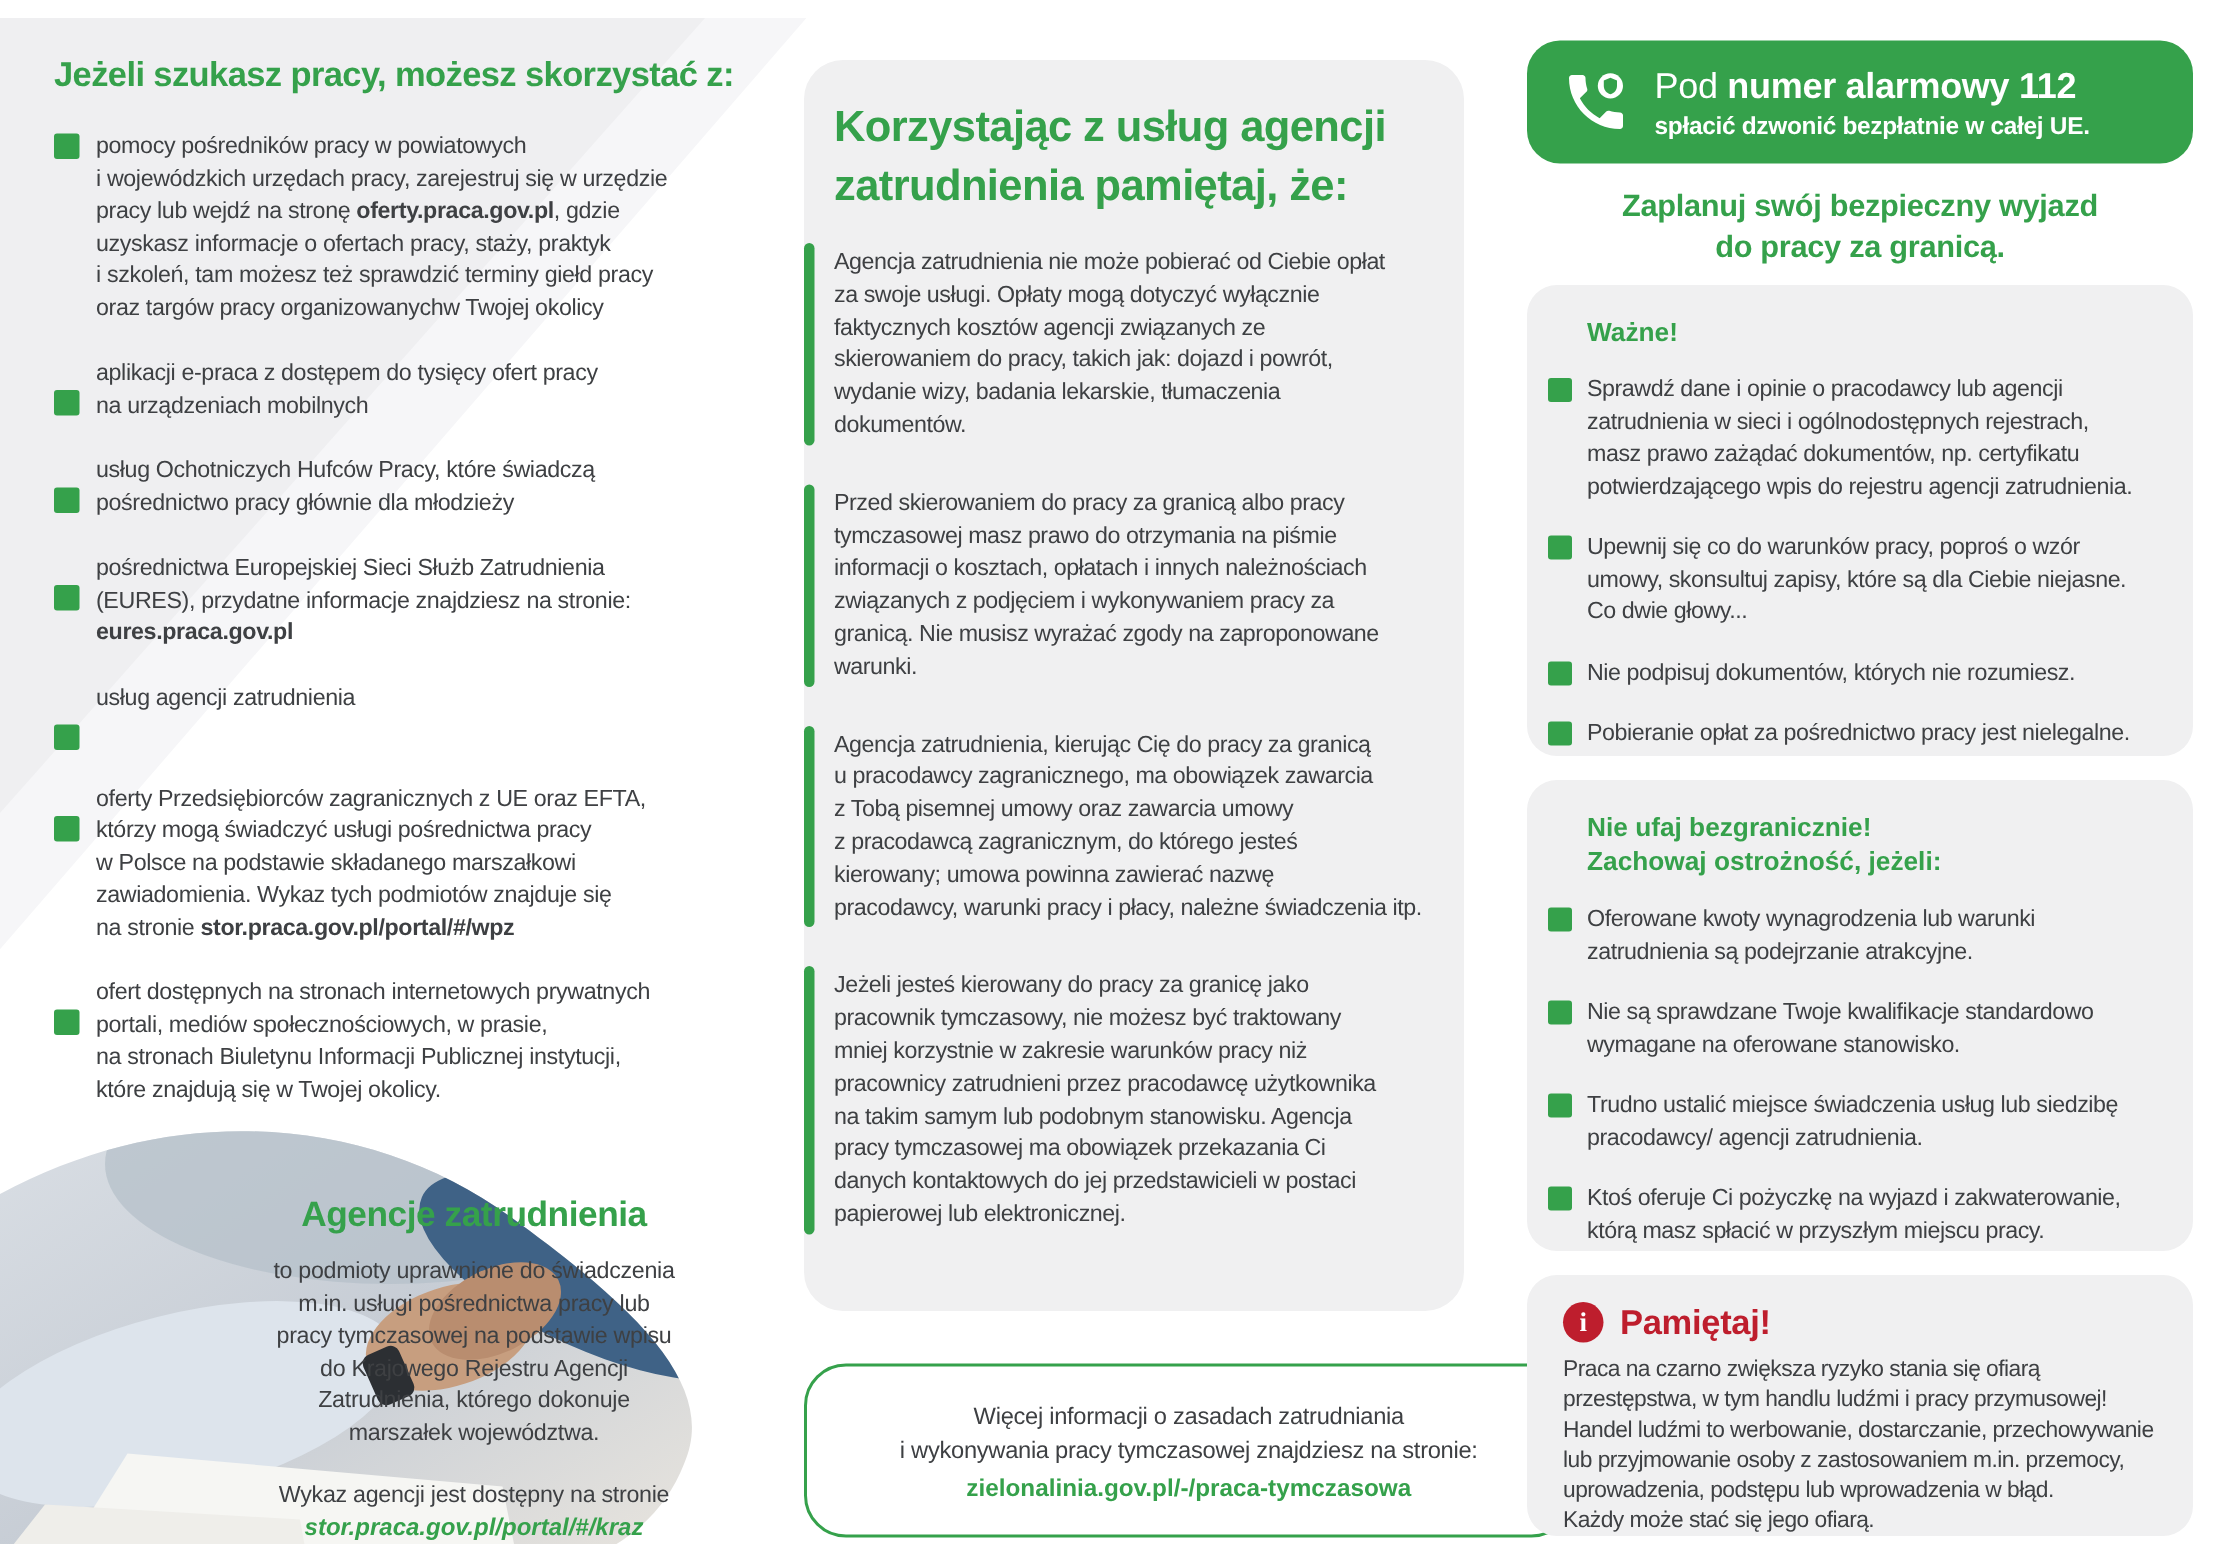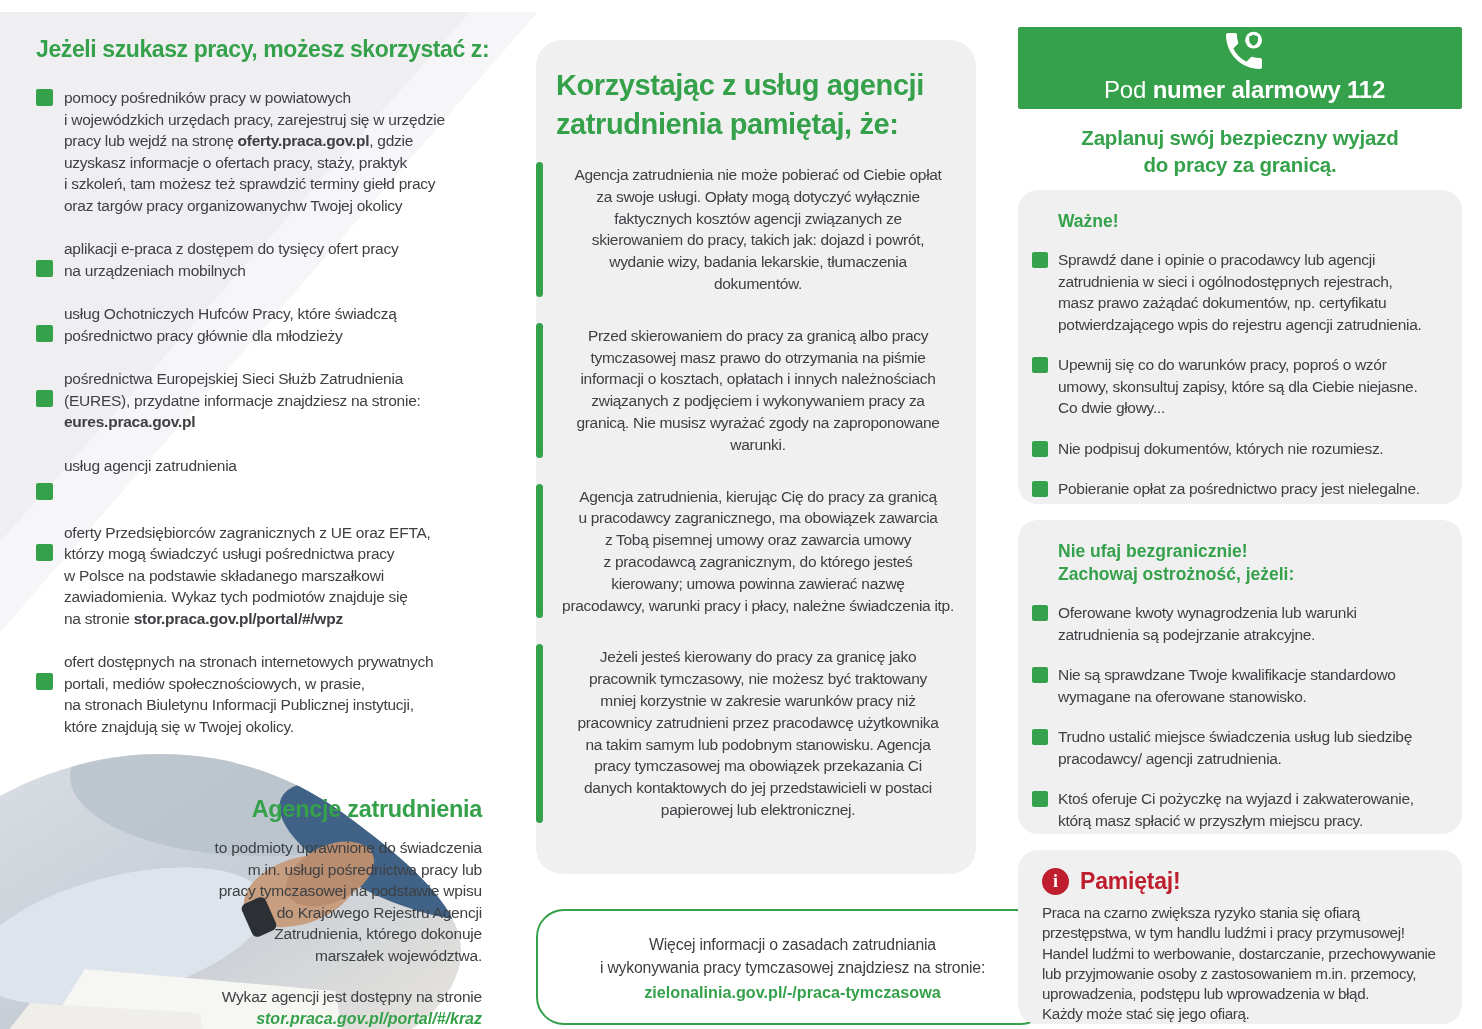--- a/index.html
+++ b/index.html
@@ -22,44 +22,44 @@
   .job-list{display:flex;flex-direction:column;gap:22px;}
   .job-item{display:flex;}
   .sq{width:17px;height:17px;border-radius:2px;background:var(--green);flex:0 0 17px;margin-right:11px;}
   .job-text{font-size:15.5px;line-height:21.5px;letter-spacing:-0.25px;white-space:nowrap;}
   .job-text b{font-weight:700;}
 
   
   .photo{position:absolute;left:0;bottom:0;width:500px;height:300px;}
 
   
-  .agency{position:absolute;left:150px;top:784px;width:332px;text-align:right;}
+  .agency{position:absolute;left:150px;top:784px;width:332px;text-align:center;}
   .agency-heading{margin:0 0 14px;font-size:23.5px;font-weight:700;color:var(--green);letter-spacing:-0.3px;}
   .agency-body{font-size:15.5px;line-height:21.5px;letter-spacing:-0.2px;}
   .agency-note{margin-top:20px;font-size:15.5px;line-height:21.5px;letter-spacing:-0.2px;}
   .agency-link{display:block;margin-top:2px;font-size:16px;font-weight:700;color:var(--green);text-decoration:none;font-style:italic;}
 
   
   .mid-panel{position:absolute;left:536px;top:28px;width:440px;height:834px;background:var(--panel);border-radius:26px;}
   .mid-heading{margin:26px 20px 0;font-size:29px;line-height:39px;font-weight:700;color:var(--green);letter-spacing:-0.4px;}
-  .para{position:relative;margin-top:26px;padding:2px 16px 2px 20px;text-align:center;}
+  .para{position:relative;margin-top:26px;padding:2px 16px 2px 20px;}
   .para:first-of-type{margin-top:18px;}
   .pbar{position:absolute;left:0;top:0;bottom:0;width:7px;border-radius:4px;background:var(--green);}
   .para-text{font-size:15.5px;line-height:21.8px;letter-spacing:-0.3px;white-space:nowrap;}
 
   .info-box{position:absolute;left:536px;top:897px;width:513px;height:116px;box-sizing:border-box;
     background:#fff;border:2px solid var(--green);border-radius:28px;
     display:flex;flex-direction:column;align-items:center;justify-content:center;text-align:center;}
   .info-text{font-size:15.8px;line-height:23px;letter-spacing:-0.2px;}
   .info-link{margin-top:4px;font-size:16.2px;font-weight:700;color:var(--green);text-decoration:none;}
 
   
   .right-col{position:absolute;left:1018px;top:0;width:444px;height:1029px;}
   .banner{position:absolute;left:0;top:15px;width:444px;height:82px;box-sizing:border-box;
-    background:var(--green);border-radius:2px;display:flex;align-items:center;padding-left:22px;color:#fff;flex-direction:column;}
+    background:var(--green);border-radius:22px;display:flex;align-items:center;padding-left:22px;color:#fff;}
   .banner-icon{width:48px;height:48px;flex:0 0 48px;margin-right:15px;}
   .banner-l1{font-size:24px;line-height:29px;letter-spacing:-0.2px;}
   .banner-l1 b{font-weight:700;}
   .banner-l2{font-size:16.3px;font-weight:700;line-height:20px;margin-top:2px;letter-spacing:-0.2px;}
   .right-heading{position:absolute;top:112px;left:0;width:100%;text-align:center;
     font-size:20.5px;line-height:27px;font-weight:700;color:var(--green);letter-spacing:-0.2px;}
   .gray-box{position:absolute;left:0;width:444px;background:var(--panel);border-radius:20px;box-sizing:border-box;}
   #box-important{top:178px;height:314px;padding:20px 14px 0 14px;}
   #box-caution{top:508px;height:314px;padding:20px 27px 0 14px;}
   .box-title{margin:0 0 0 26px;font-size:17.5px;line-height:23px;font-weight:700;color:var(--green);}
@@ -194,21 +194,21 @@
   <div class="right-col">
 
     <div class="banner">
       <svg class="banner-icon" viewBox="0 0 24 24" aria-hidden="true">
         <path fill="#ffffff" d="M6.62 10.79c1.44 2.83 3.76 5.15 6.59 6.59l2.2-2.2c.27-.27.67-.36 1.02-.24 1.12.37 2.33.57 3.57.57.55 0 1 .45 1 1V20c0 .55-.45 1-1 1-9.39 0-17-7.61-17-17 0-.55.45-1 1-1h3.5c.55 0 1 .45 1 1 0 1.25.2 2.45.57 3.57.11.35.03.74-.25 1.02l-2.2 2.2z"></path>
         <circle cx="16.8" cy="6.6" r="4.2" fill="#ffffff"></circle>
         <path fill="#35A14B" d="M16.8 3.9l2.2.9v1.75c0 1.4-.9 2.45-2.2 2.85-1.3-.4-2.2-1.45-2.2-2.85V4.8z"></path>
       </svg>
       <div>
         <div class="banner-l1"><span>Pod </span><b>numer alarmowy 112</b></div>
-        <div class="banner-l2">możesz dzwonić bezpłatnie w całej UE.</div>
+        <div class="banner-l2">spłacić dzwonić bezpłatnie w całej UE.</div>
       </div>
     </div>
 
     <div class="right-heading">Zaplanuj swój bezpieczny wyjazd<br>do pracy za granicą.</div>
 
     <div class="gray-box" id="box-important">
       <h3 class="box-title">Ważne!</h3>
       <div class="box-list">
 
           <div class="box-item">

